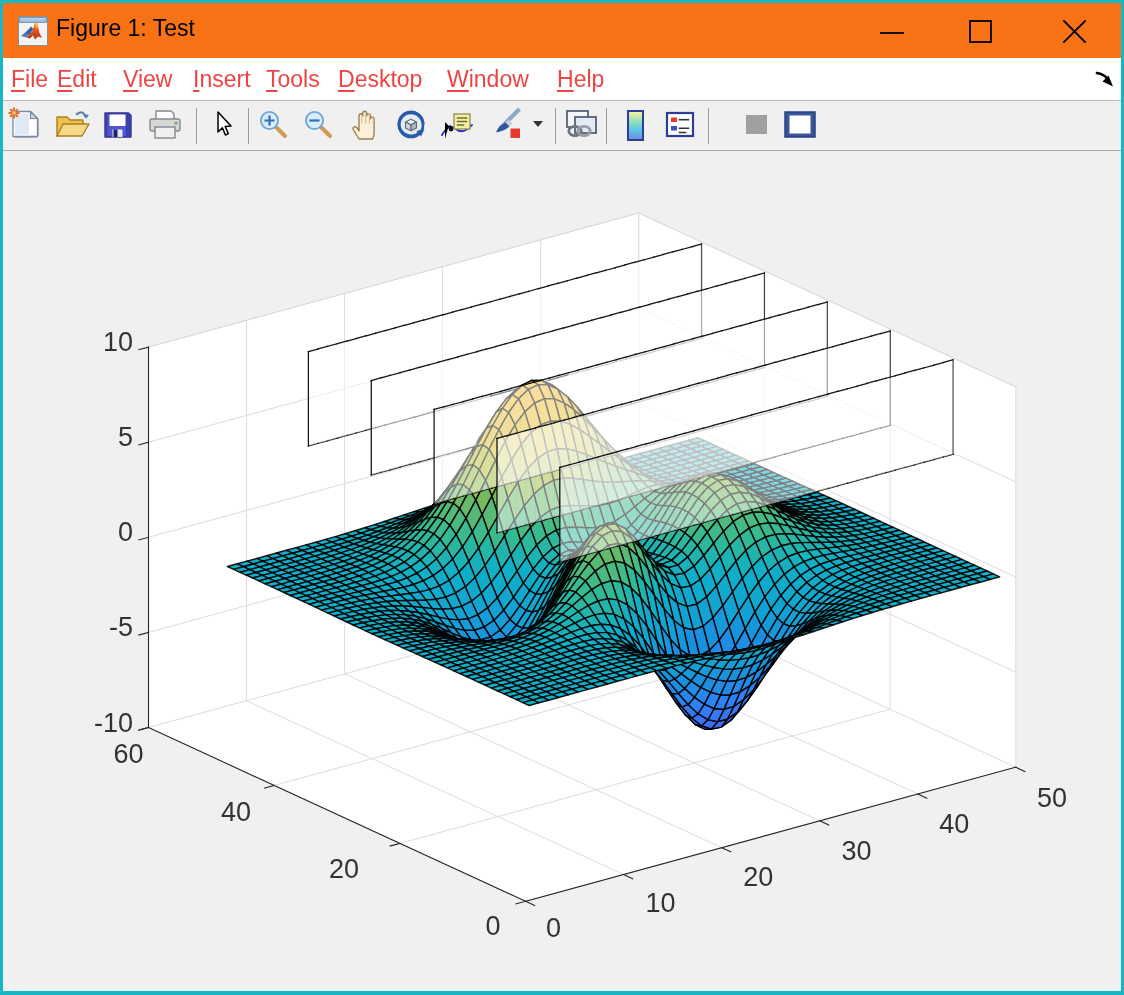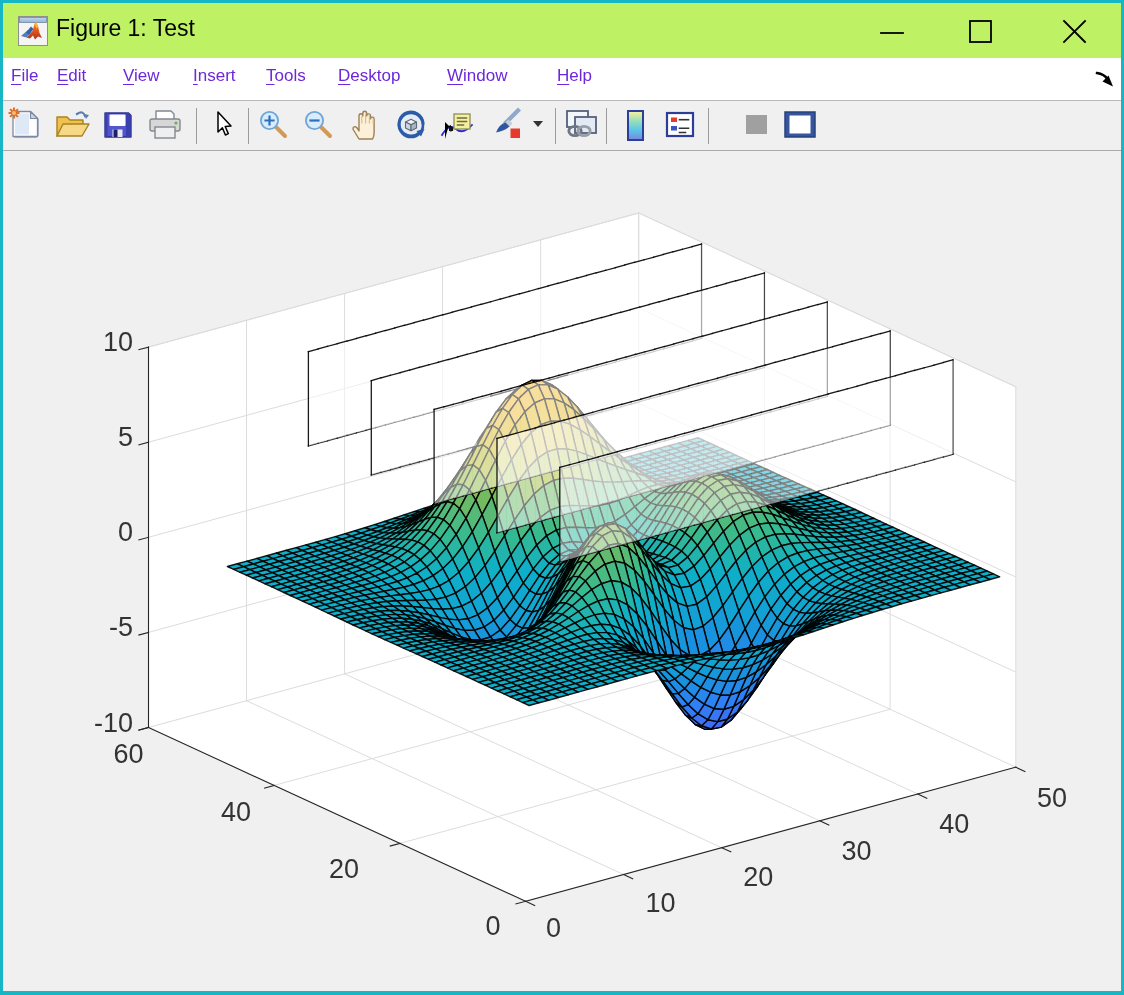--- a/index.html
+++ b/index.html
@@ -1,20 +1,20 @@
 <!DOCTYPE html>
 <html><head><meta charset="utf-8"><style>
 html,body{margin:0;padding:0;width:1124px;height:995px;overflow:hidden}
 body{font-family:"Liberation Sans",sans-serif;background:#f0f0f0}
 .win{position:absolute;left:0;top:0;width:1118px;height:988px;border:3px solid #17b6c5;border-bottom-width:4px;background:#fff}
 .abs{position:absolute}
-.titlebar{left:0;top:0;width:1118px;height:55px;background:#bef264}
+.titlebar{left:0;top:0;width:1118px;height:55px;background:#f97316}
 .title{left:53px;top:12px;font-size:23px;color:#000;white-space:pre}
 .menubar{left:0;top:55px;width:1118px;height:42px;background:#fff;border-bottom:1px solid #b9b9b9}
-.mi{position:absolute;top:8px;font-size:17px;color:#6d28d9;white-space:pre}
+.mi{position:absolute;top:8px;font-size:23px;color:#ef4444;white-space:pre}
 .toolbar{left:0;top:98px;width:1118px;height:49px;background:#f0f0f0;border-bottom:1px solid #ababab}
 .sep{position:absolute;top:7px;width:1px;height:36px;background:#9c9c9c}
 .fig{left:0;top:148px;width:1118px;height:840px;background:#f0f0f0;overflow:hidden}
 .ic{position:absolute;top:6px}
 u{text-underline-offset:3px}
 </style></head>
 <body>
 <div class="win">
   <div class="abs titlebar">
     <svg class="abs" style="left:15px;top:13px" width="30" height="30" viewBox="0 0 30 30">

